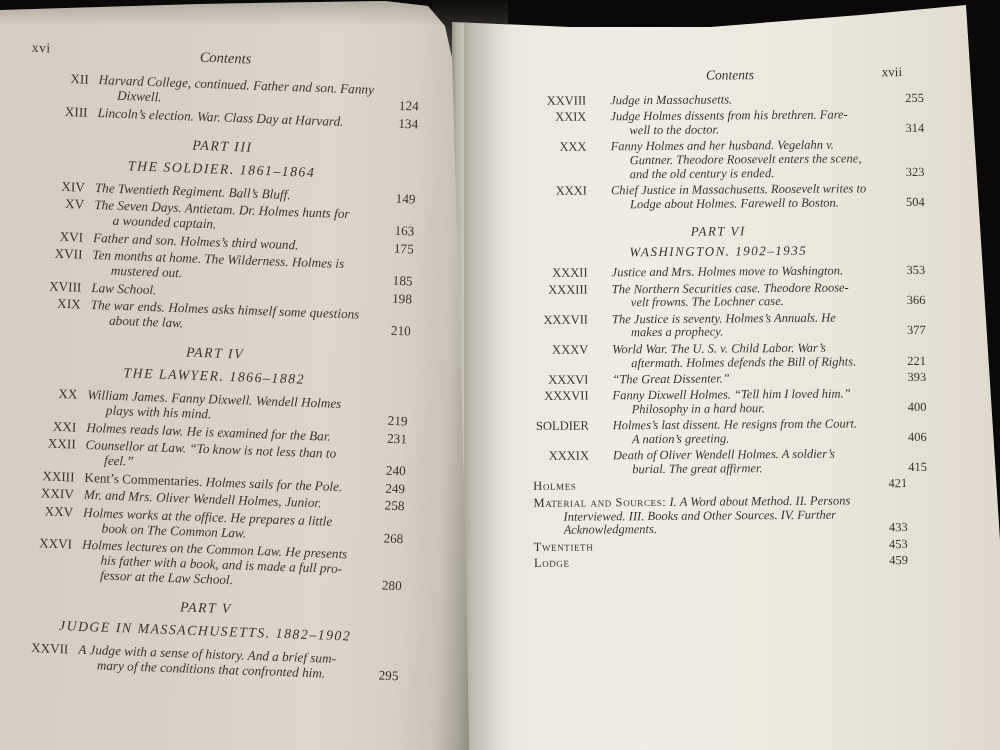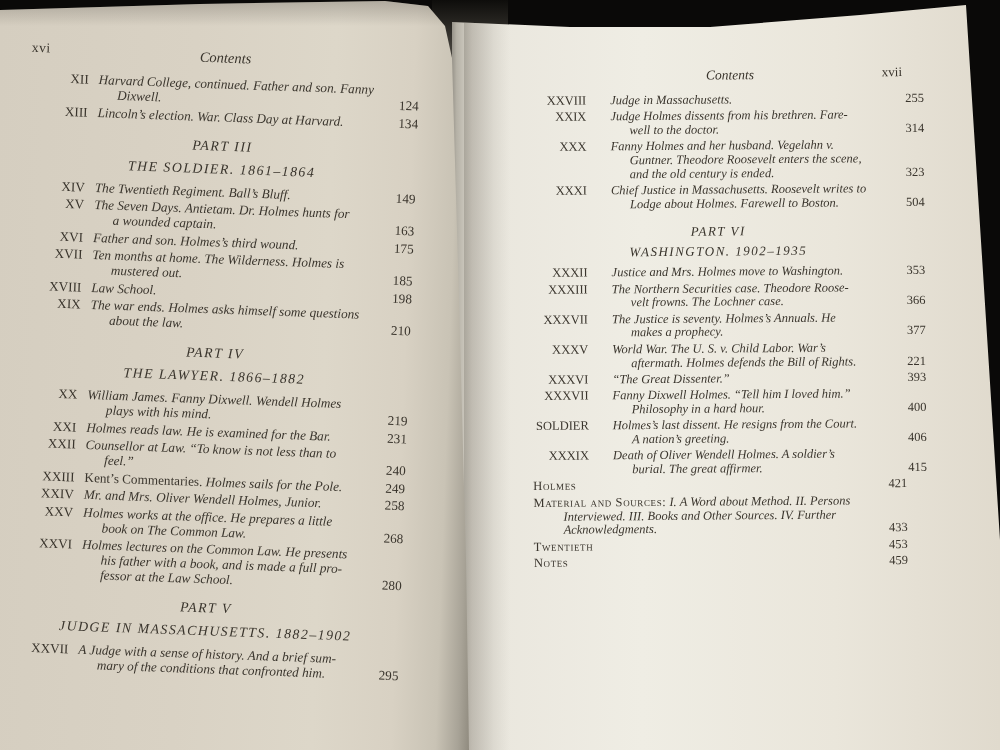--- a/index.html
+++ b/index.html
@@ -141,21 +141,21 @@
         <span class="txt-back"><span class="sc">Material and Sources:</span><span class="it"> I. A Word about Method. II. Persons
 Interviewed. III. Books and Other Sources. IV. Further
 Acknowledgments.</span></span>
         <span class="pg">433</span>
       </div>
       <div class="row">
         <span class="txt-back"><span class="sc">Twentieth</span></span>
         <span class="pg">453</span>
       </div>
       <div class="row">
-        <span class="txt-back"><span class="sc">Notes</span></span>
+        <span class="txt-back"><span class="sc">Lodge</span></span>
         <span class="pg">459</span>
       </div>
     </div>
   </div>
 
   <div class="page page-left">
     <div class="content content-left">
       <div class="running-head">
         <span class="folio folio-left">xvi</span>
         <span>Contents</span>

